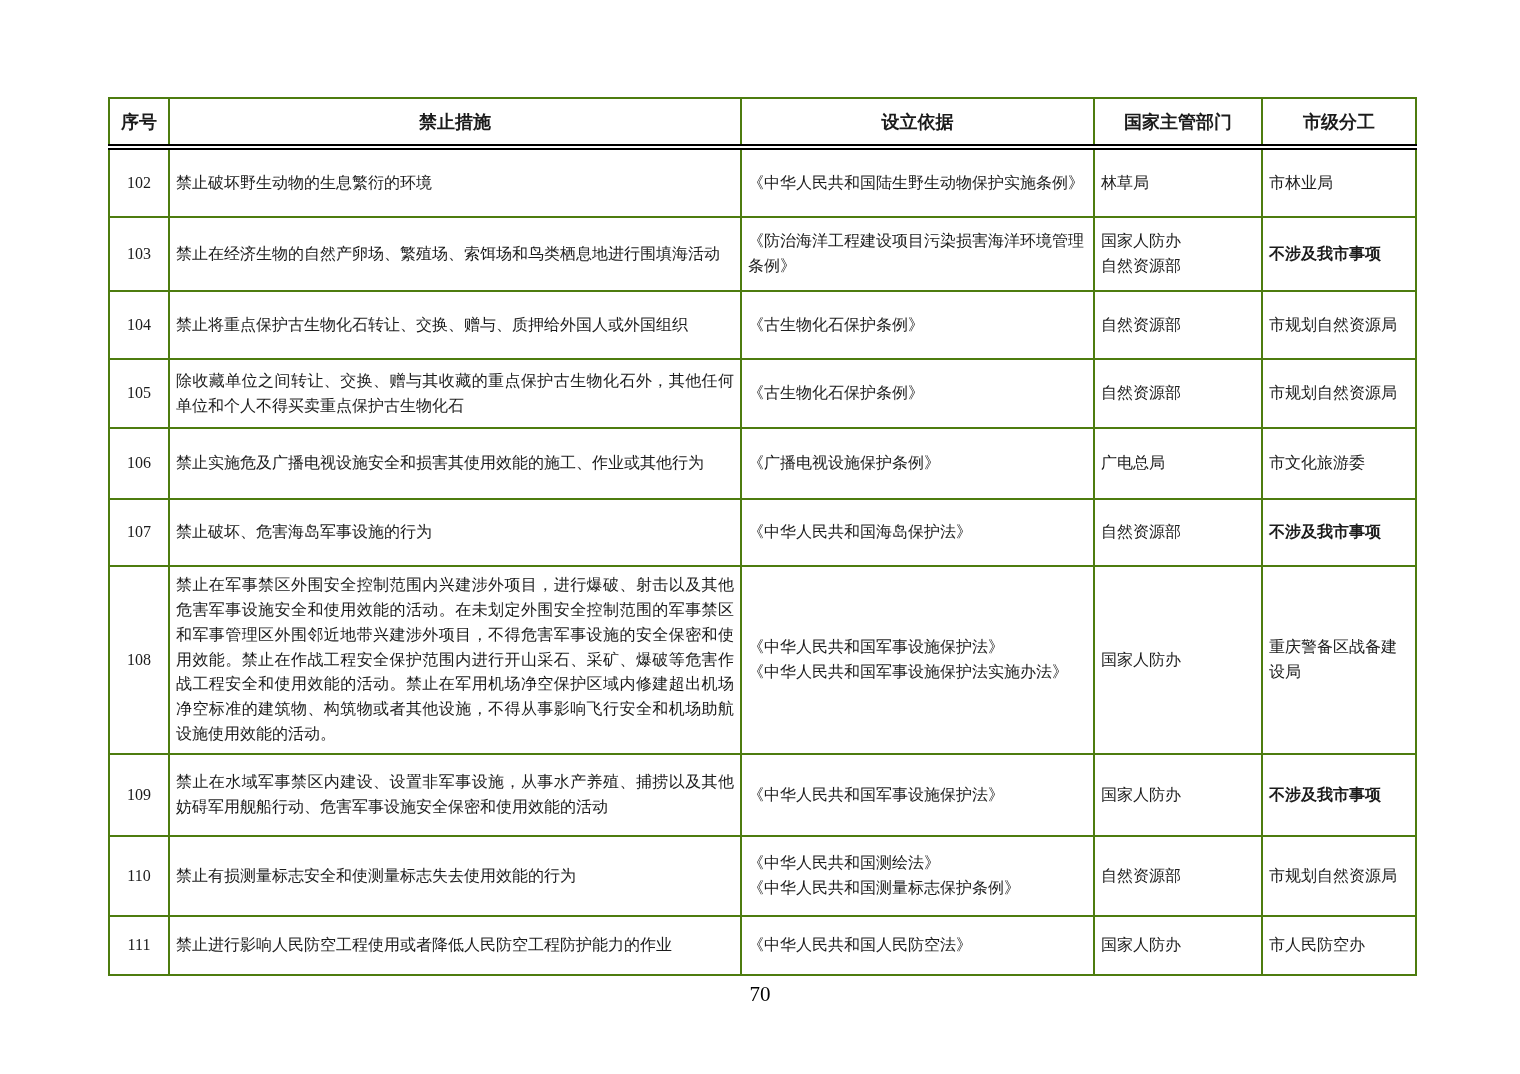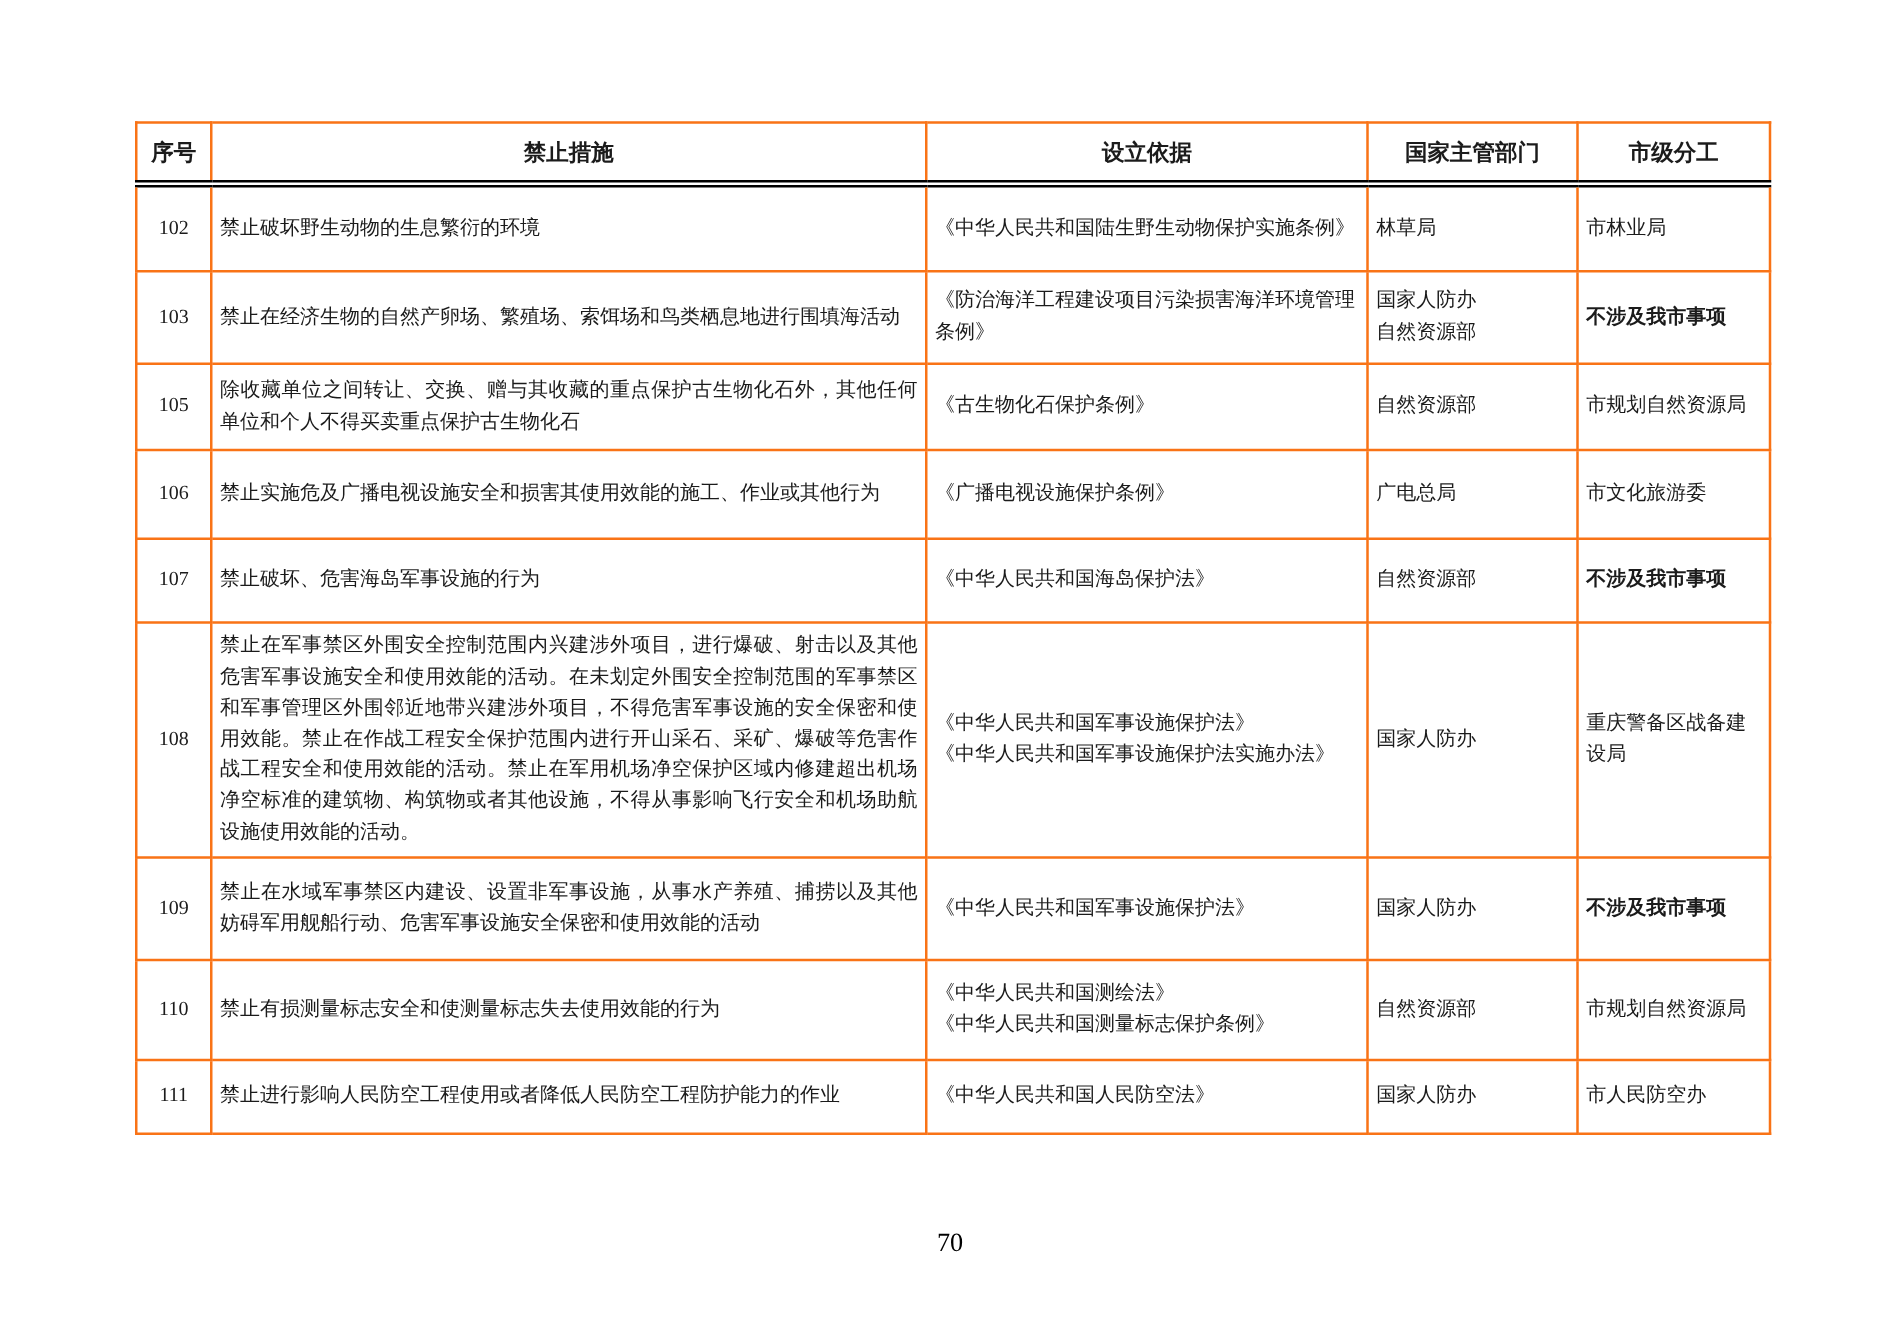--- a/index.html
+++ b/index.html
@@ -21,21 +21,21 @@
   table.prohibition {
     position: absolute;
     left: 108px;
     top: 97px;
     width: 1307px;
     border-collapse: collapse;
     table-layout: fixed;
   }
   table.prohibition th,
   table.prohibition td {
-    border: 2px solid #f97316;
+    border: 2px solid #4d7c0f;
     vertical-align: middle;
     box-sizing: border-box;
   }
   table.prohibition thead th {
     border-bottom: 6px double #000000;
     font-weight: bold;
     font-size: 18px;
     text-align: center;
     padding: 2px 4px;
   }
@@ -111,20 +111,27 @@
         <td class="c-city">市林业局</td>
       </tr>
       <tr style="height:74px">
         <td class="c-no">103</td>
         <td class="c-measure">禁止在经济生物的自然产卵场、繁殖场、索饵场和鸟类栖息地进行围填海活动</td>
         <td class="c-basis">《防治海洋工程建设项目污染损害海洋环境管理条例》</td>
         <td class="c-dept">国家人防办
 自然资源部</td>
         <td class="c-city bold">不涉及我市事项</td>
       </tr>
+      <tr style="height:68px">
+        <td class="c-no">104</td>
+        <td class="c-measure">禁止将重点保护古生物化石转让、交换、赠与、质押给外国人或外国组织</td>
+        <td class="c-basis">《古生物化石保护条例》</td>
+        <td class="c-dept">自然资源部</td>
+        <td class="c-city">市规划自然资源局</td>
+      </tr>
       <tr style="height:69px">
         <td class="c-no">105</td>
         <td class="c-measure">除收藏单位之间转让、交换、赠与其收藏的重点保护古生物化石外，其他任何单位和个人不得买卖重点保护古生物化石</td>
         <td class="c-basis">《古生物化石保护条例》</td>
         <td class="c-dept">自然资源部</td>
         <td class="c-city">市规划自然资源局</td>
       </tr>
       <tr style="height:71px">
         <td class="c-no">106</td>
         <td class="c-measure">禁止实施危及广播电视设施安全和损害其使用效能的施工、作业或其他行为</td>

